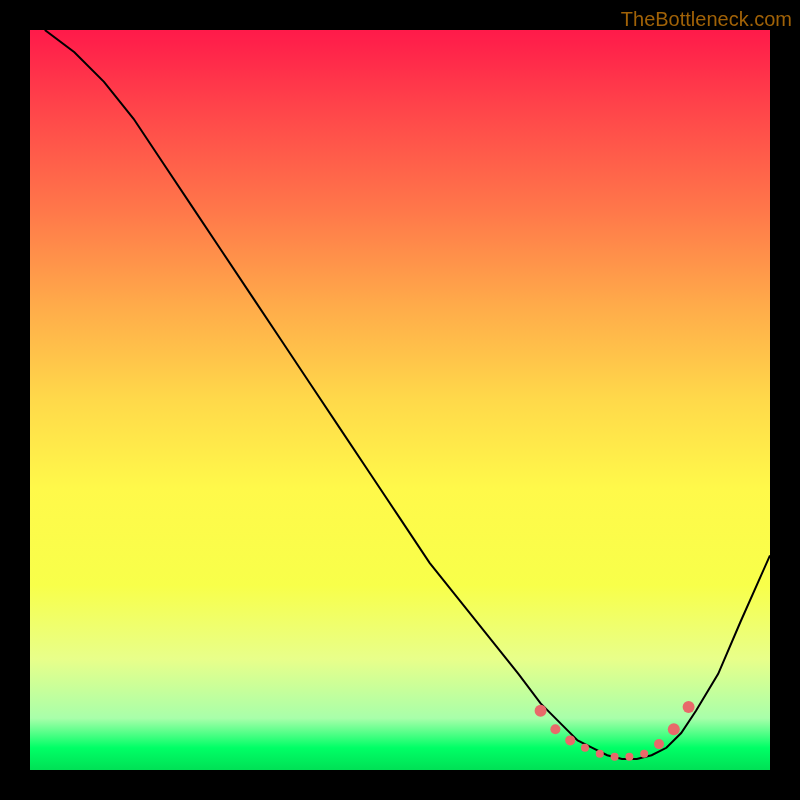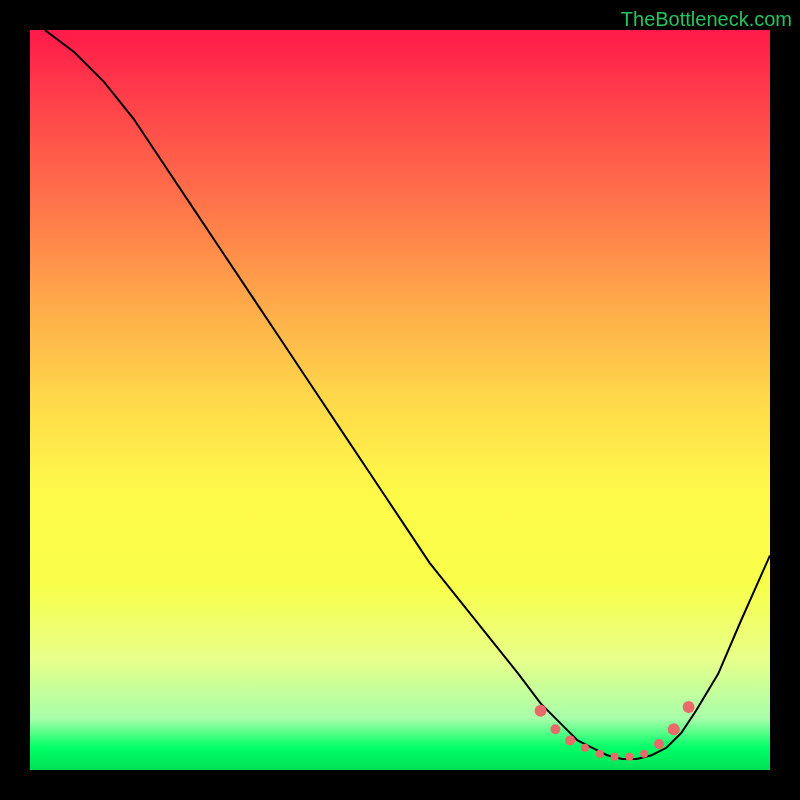--- a/index.html
+++ b/index.html
@@ -24,21 +24,21 @@
       #a8ffaa 93%,
       #00ff66 97%,
       #00e055 100%
     );
   }
   
   .watermark {
     position: absolute;
     top: 8px;
     right: 8px;
-    color: #22c55e;
+    color: #a16207;
     font-size: 20px;
     font-weight: 400;
     z-index: 10;
   }
   
   svg.curve {
     position: absolute;
     left: 0;
     top: 0;
     width: 740px;

